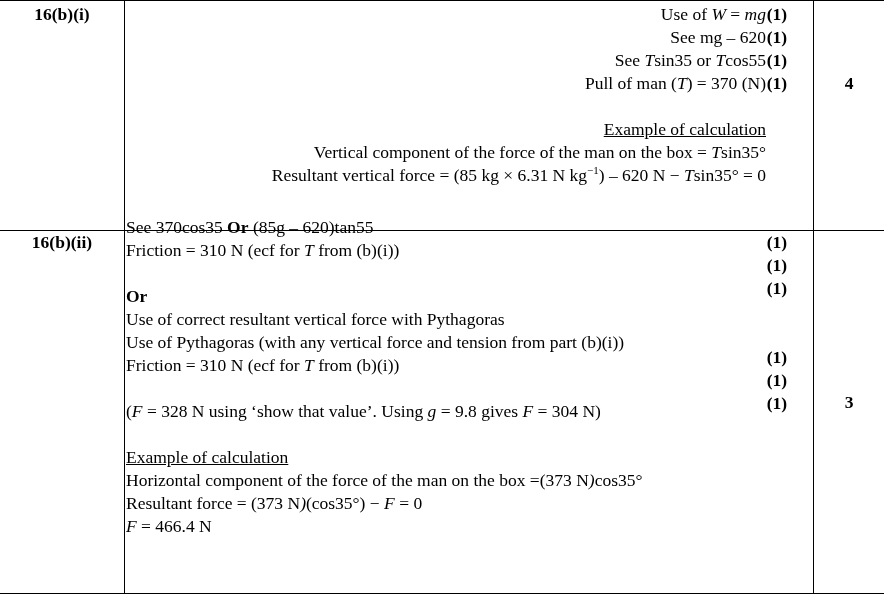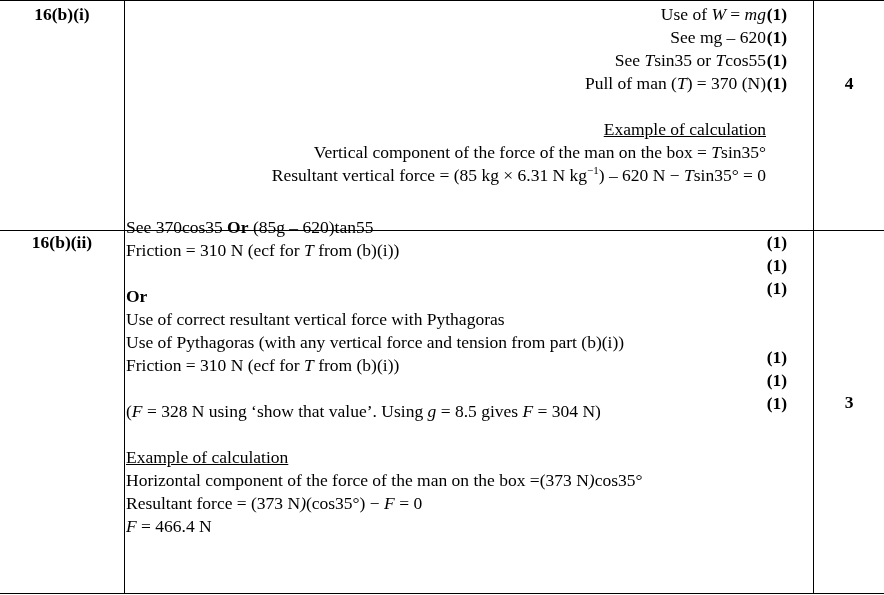--- a/index.html
+++ b/index.html
@@ -62,21 +62,21 @@
 
   <div class="content" style="top:216px;">
     <div class="line"><span>See 370cos35 </span><b>Or</b><span> (85g – 620)tan55</span></div>
     <div class="line"><span>Friction = 310 N (ecf for </span><i>T</i><span> from (b)(i))</span></div>
     <div class="blank"></div>
     <div class="line"><b>Or</b></div>
     <div class="line">Use of correct resultant vertical force with Pythagoras</div>
     <div class="line">Use of Pythagoras (with any vertical force and tension from part (b)(i))</div>
     <div class="line"><span>Friction = 310 N (ecf for </span><i>T</i><span> from (b)(i))</span></div>
     <div class="blank"></div>
-    <div class="line"><span>(</span><i>F</i><span> = 328 N using ‘show that value’. Using  </span><i>g</i><span> = 8.5 gives </span><i>F</i><span> = 304 N)</span></div>
+    <div class="line"><span>(</span><i>F</i><span> = 328 N using ‘show that value’. Using  </span><i>g</i><span> = 9.8 gives </span><i>F</i><span> = 304 N)</span></div>
     <div class="blank"></div>
     <div class="line u">Example of calculation</div>
     <div class="line"><span>Horizontal component of the force of the man on the box =(373 N</span><i>)</i><span>cos35°</span></div>
     <div class="line"><span>Resultant force = (373 N</span><i>)</i><span>(cos35°) − </span><i>F</i><span> = 0</span></div>
     <div class="line"><i>F</i><span> = 466.4 N</span></div>
   </div>
 
   <div class="marks" style="top:231px;">
     <div class="line">(1)</div>
     <div class="line">(1)</div>

